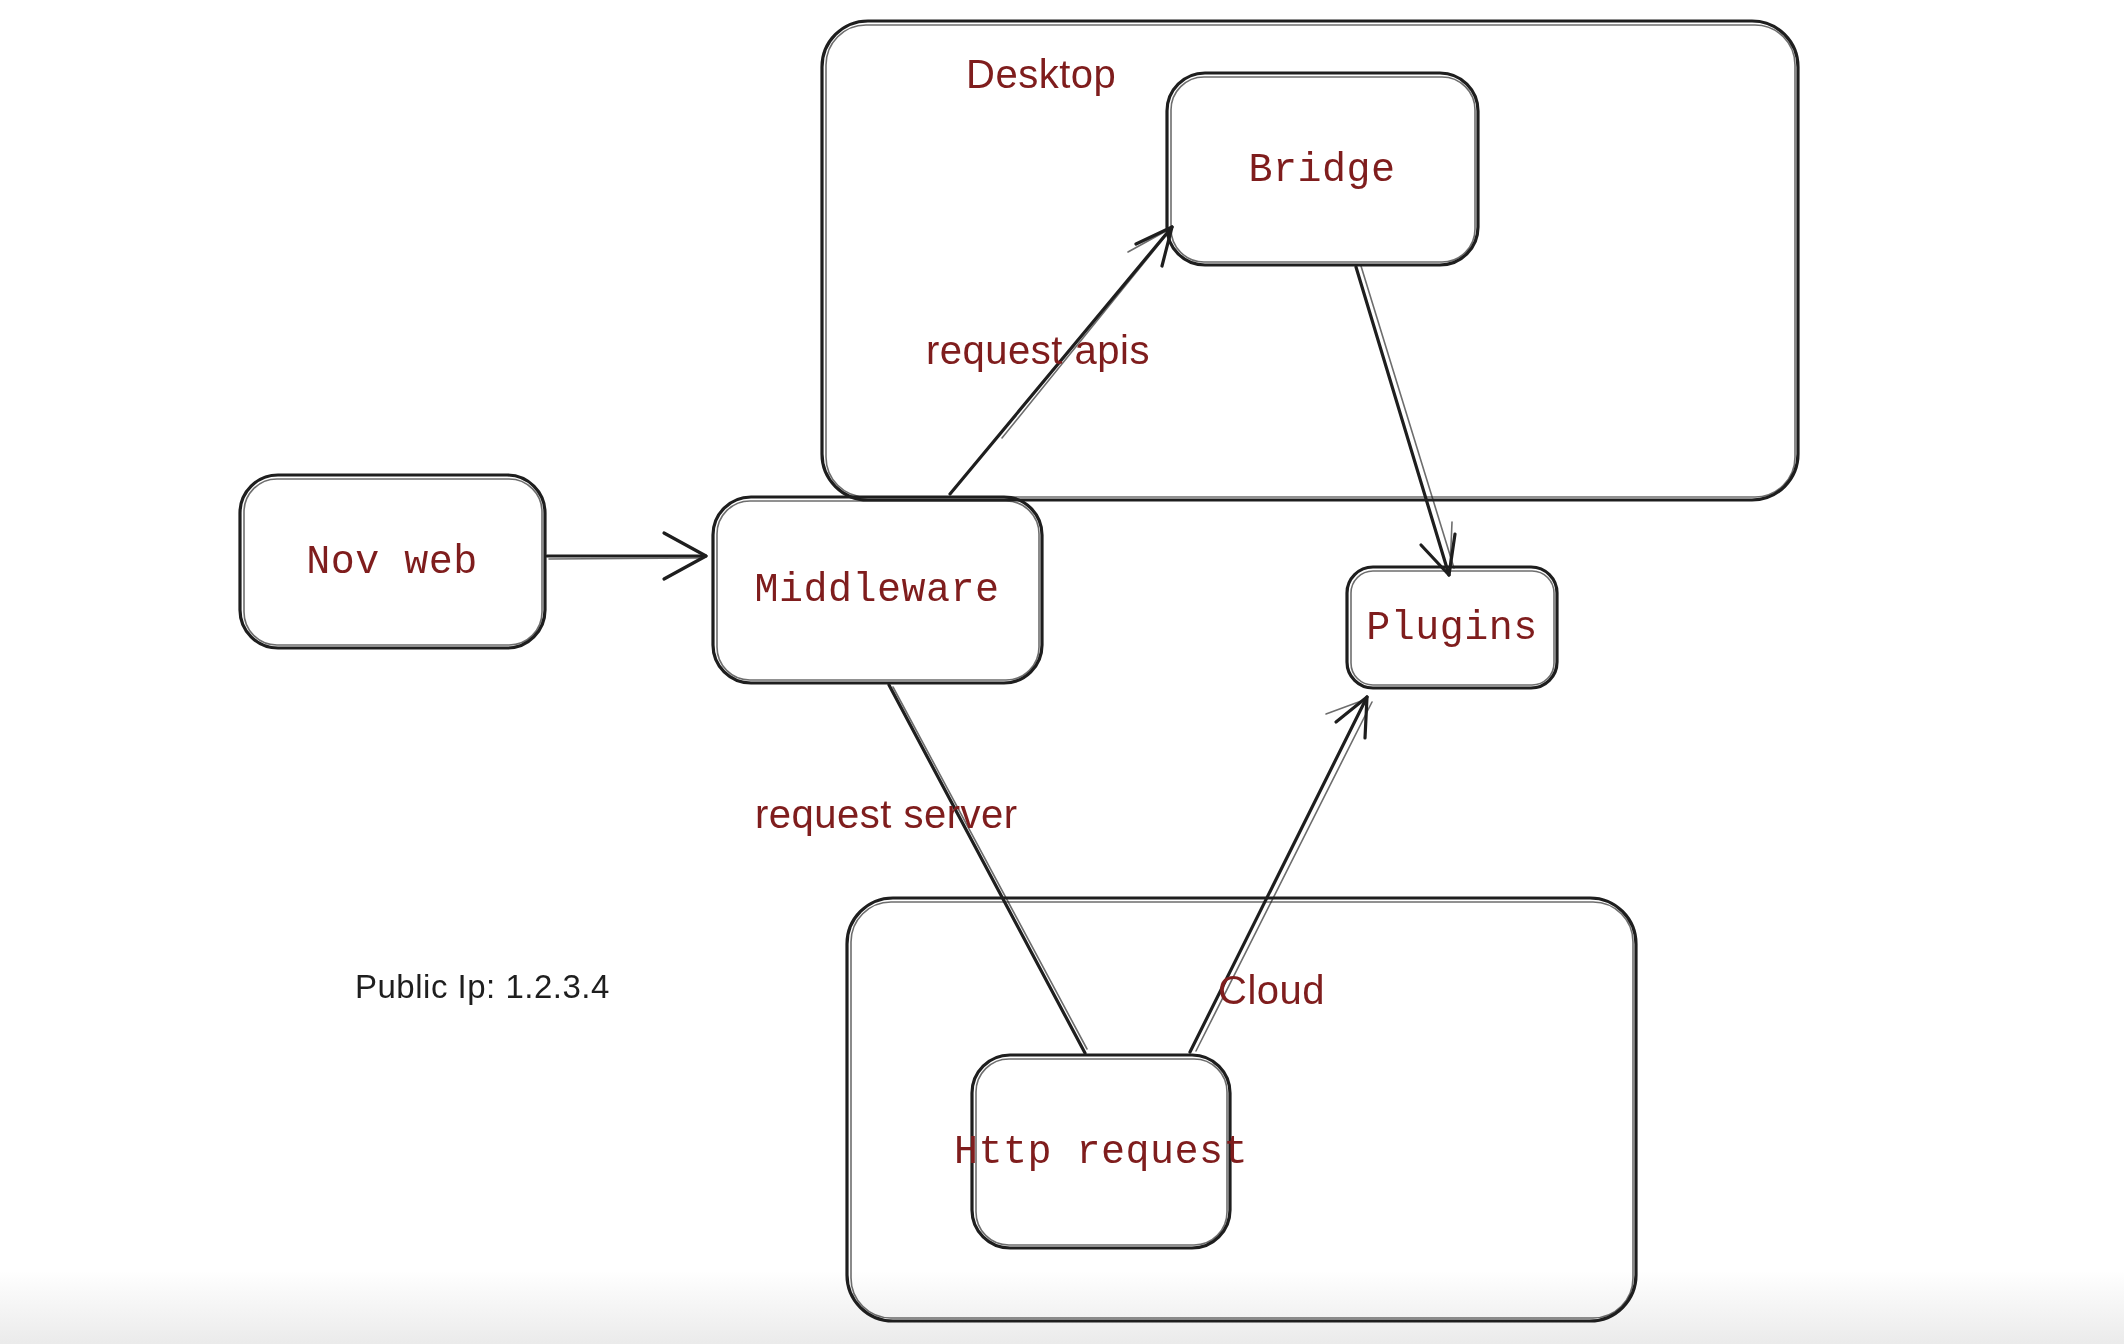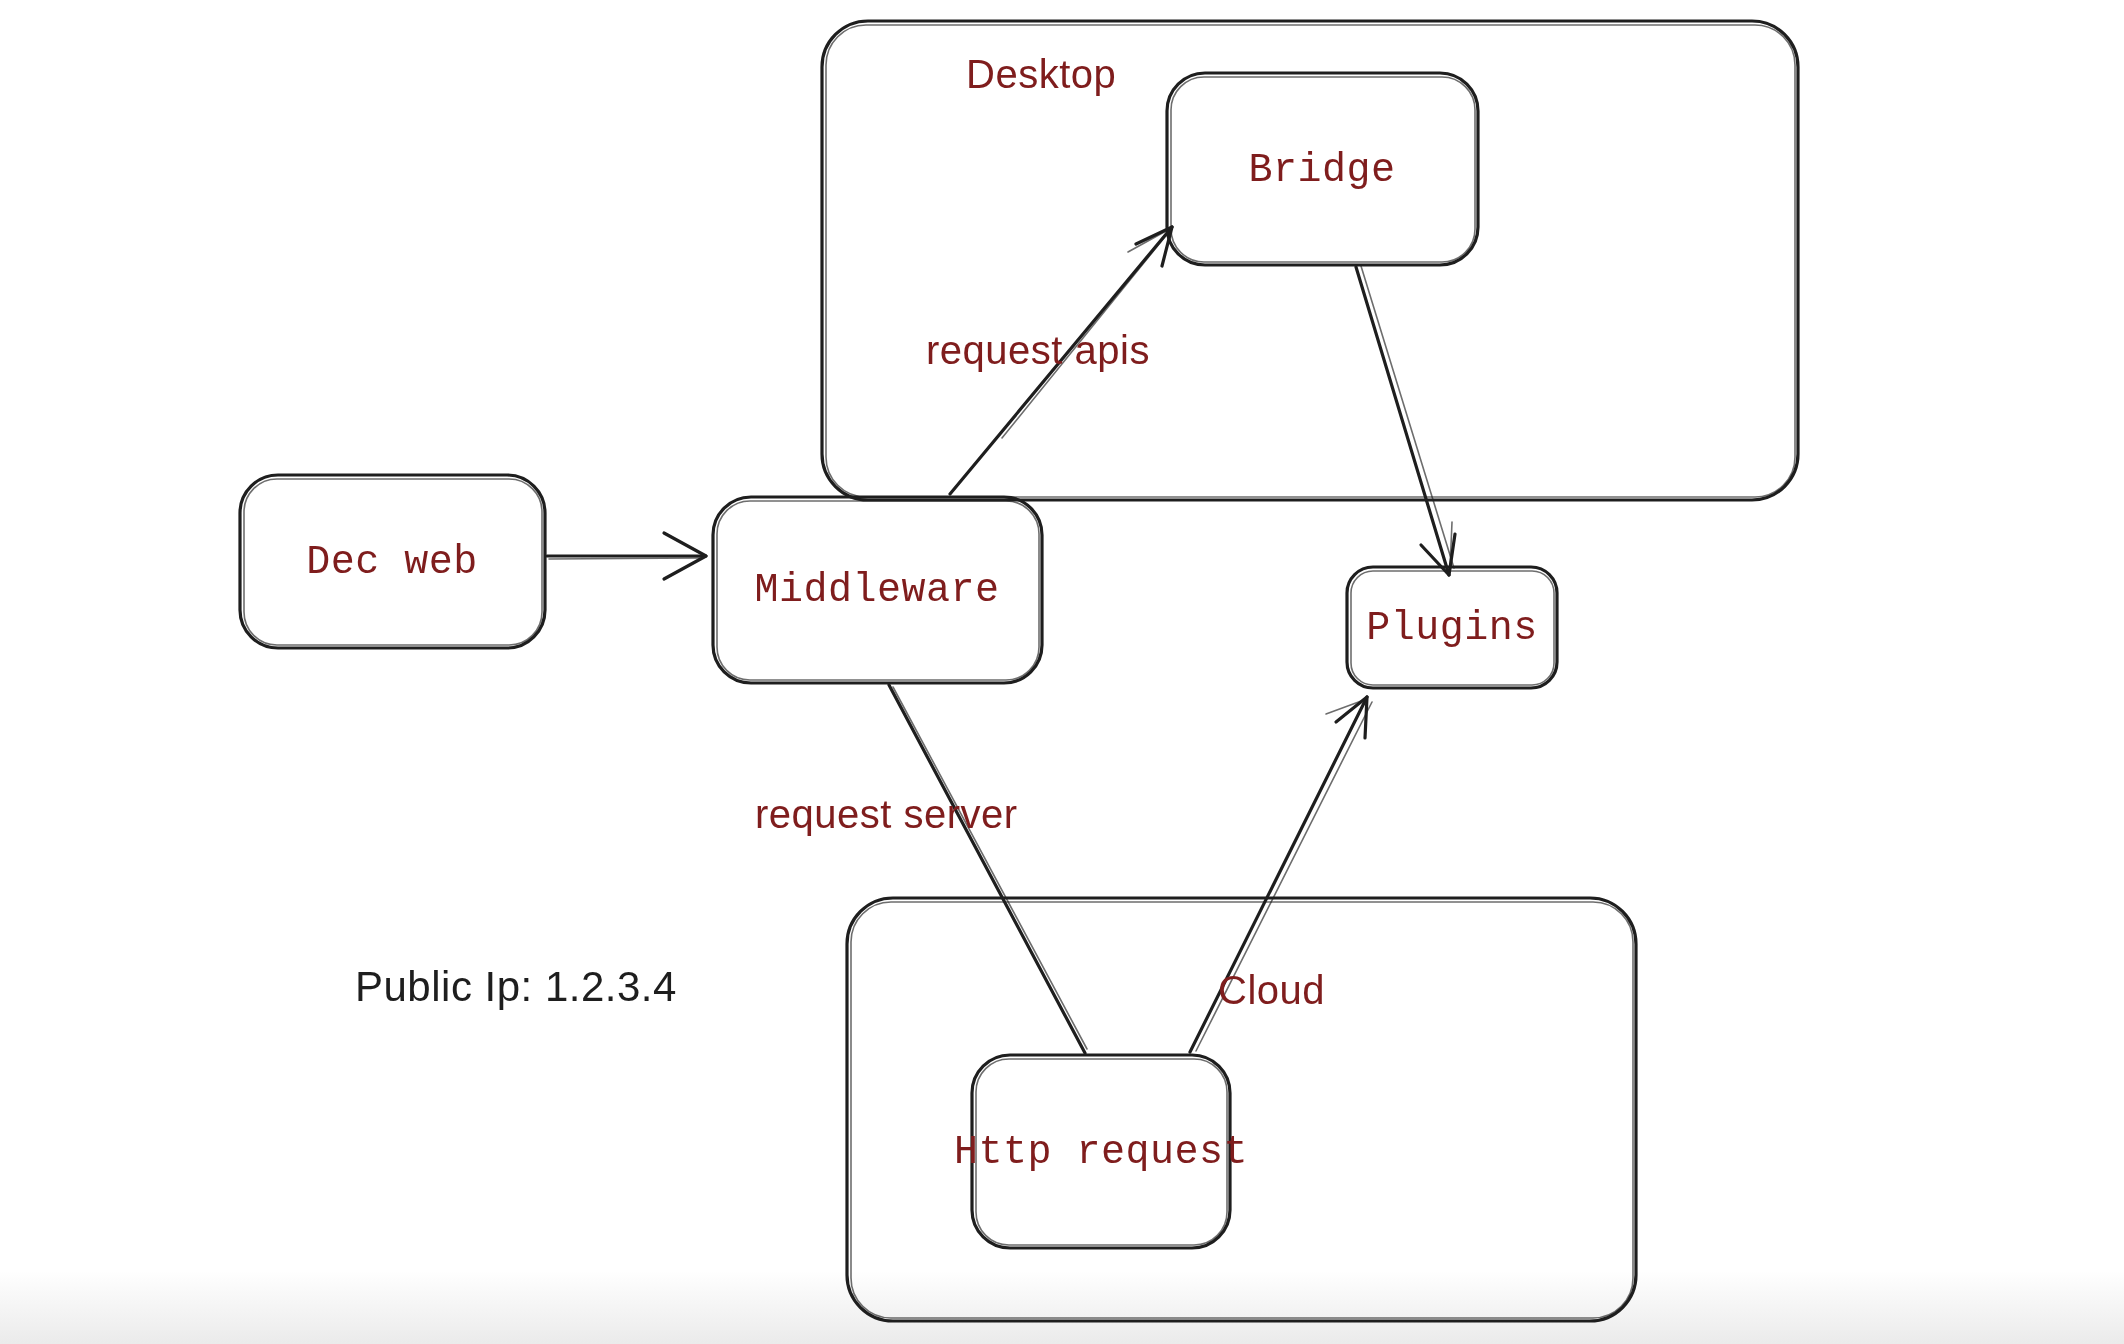--- a/index.html
+++ b/index.html
@@ -21,21 +21,21 @@
     position:absolute;
     font-size:40px;
     white-space:nowrap;
     color:#7f1d1d;
     letter-spacing:0.5px;
   }
   .centered{transform:translate(-50%,-50%);font-family:Liberation Mono, monospace;}
   .note{
     position:absolute;
     left:355px;top:948px;
-    font-size:42px;
+    font-size:33px;
     line-height:78px;
     white-space:nowrap;
     letter-spacing:0.5px;
   }
   .fade{
     position:absolute;left:0;bottom:0;width:100%;height:74px;
     background:linear-gradient(to bottom, rgba(0,0,0,0) 0%, rgba(30,30,30,0.09) 100%);
     pointer-events:none;
   }
 </style>
@@ -111,21 +111,21 @@
       <path class="re" d="M1196 1051 L1372 702"></path>
       <path d="M1336 722 L1367 697 L1365 738"></path>
       <path class="re" d="M1326 714 L1364 700"></path>
     </g>
   </svg>
 
   <div class="lbl" style="left:966px;top:52px;">Desktop</div>
 
   <div class="lbl" style="left:1218px;top:968px;">Cloud</div>
 
-  <div class="lbl centered" style="left:392px;top:562px;">Dec web</div>
+  <div class="lbl centered" style="left:392px;top:562px;">Nov web</div>
 
   <div class="lbl centered" style="left:877px;top:590px;">Middleware</div>
 
   <div class="lbl centered" style="left:1322px;top:170px;">Bridge</div>
 
   <div class="lbl centered" style="left:1452px;top:628px;">Plugins</div>
 
   <div class="lbl centered" style="left:1101px;top:1152px;">Http request</div>
 
   <div class="lbl" style="left:926px;top:328px;">request apis</div>

